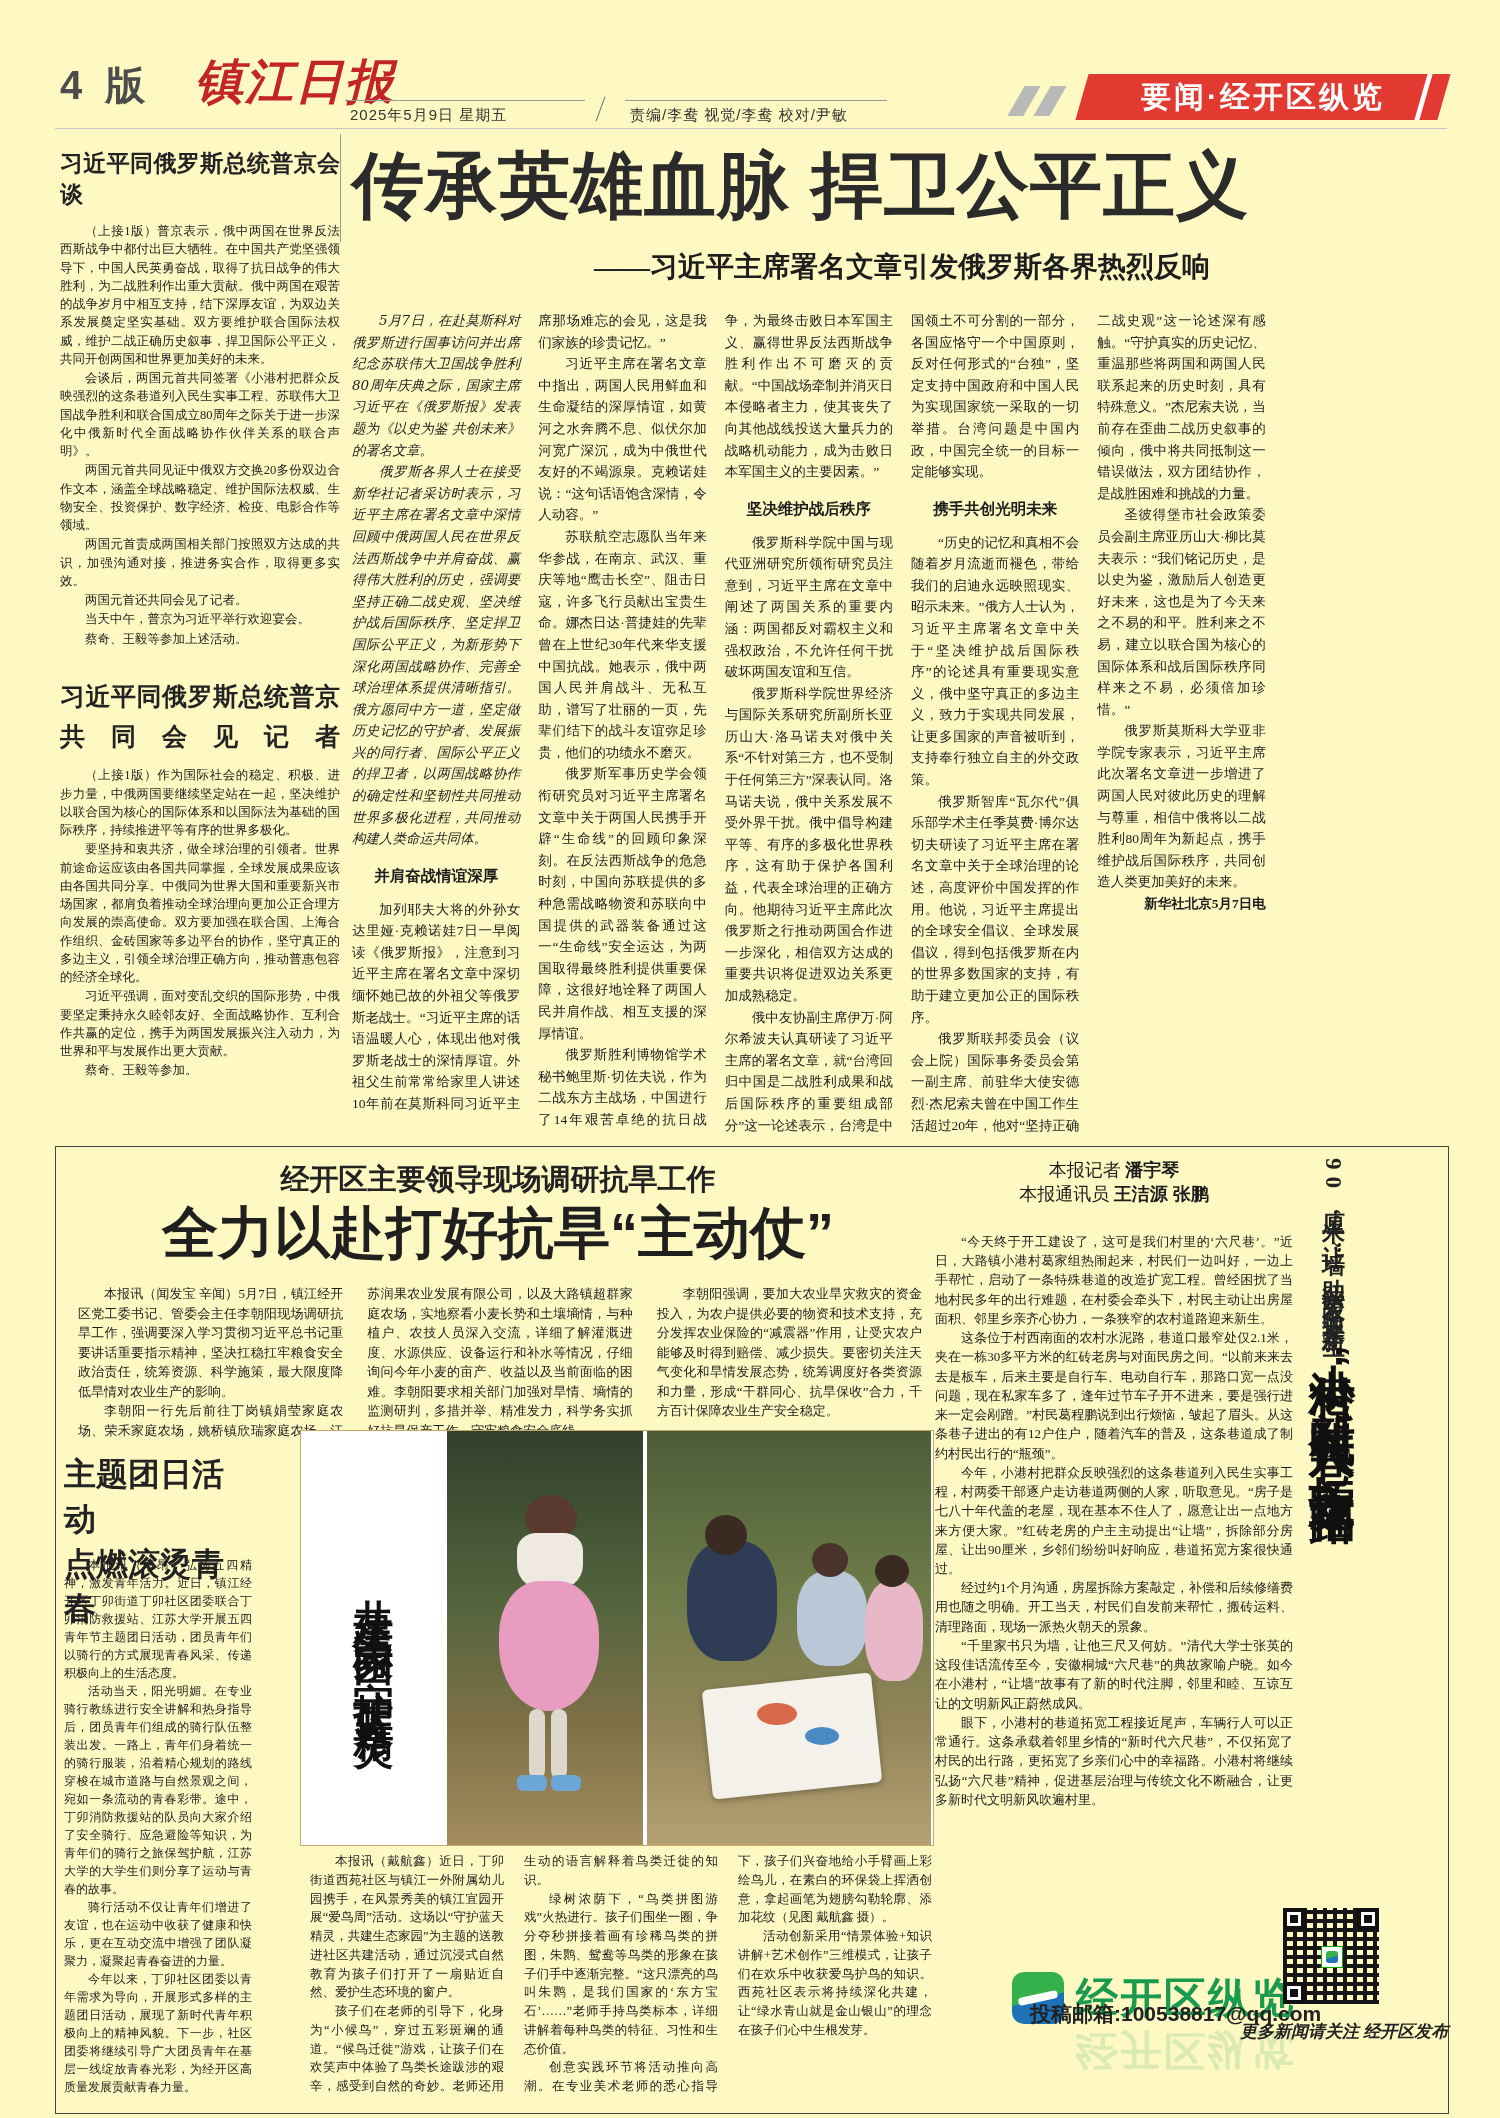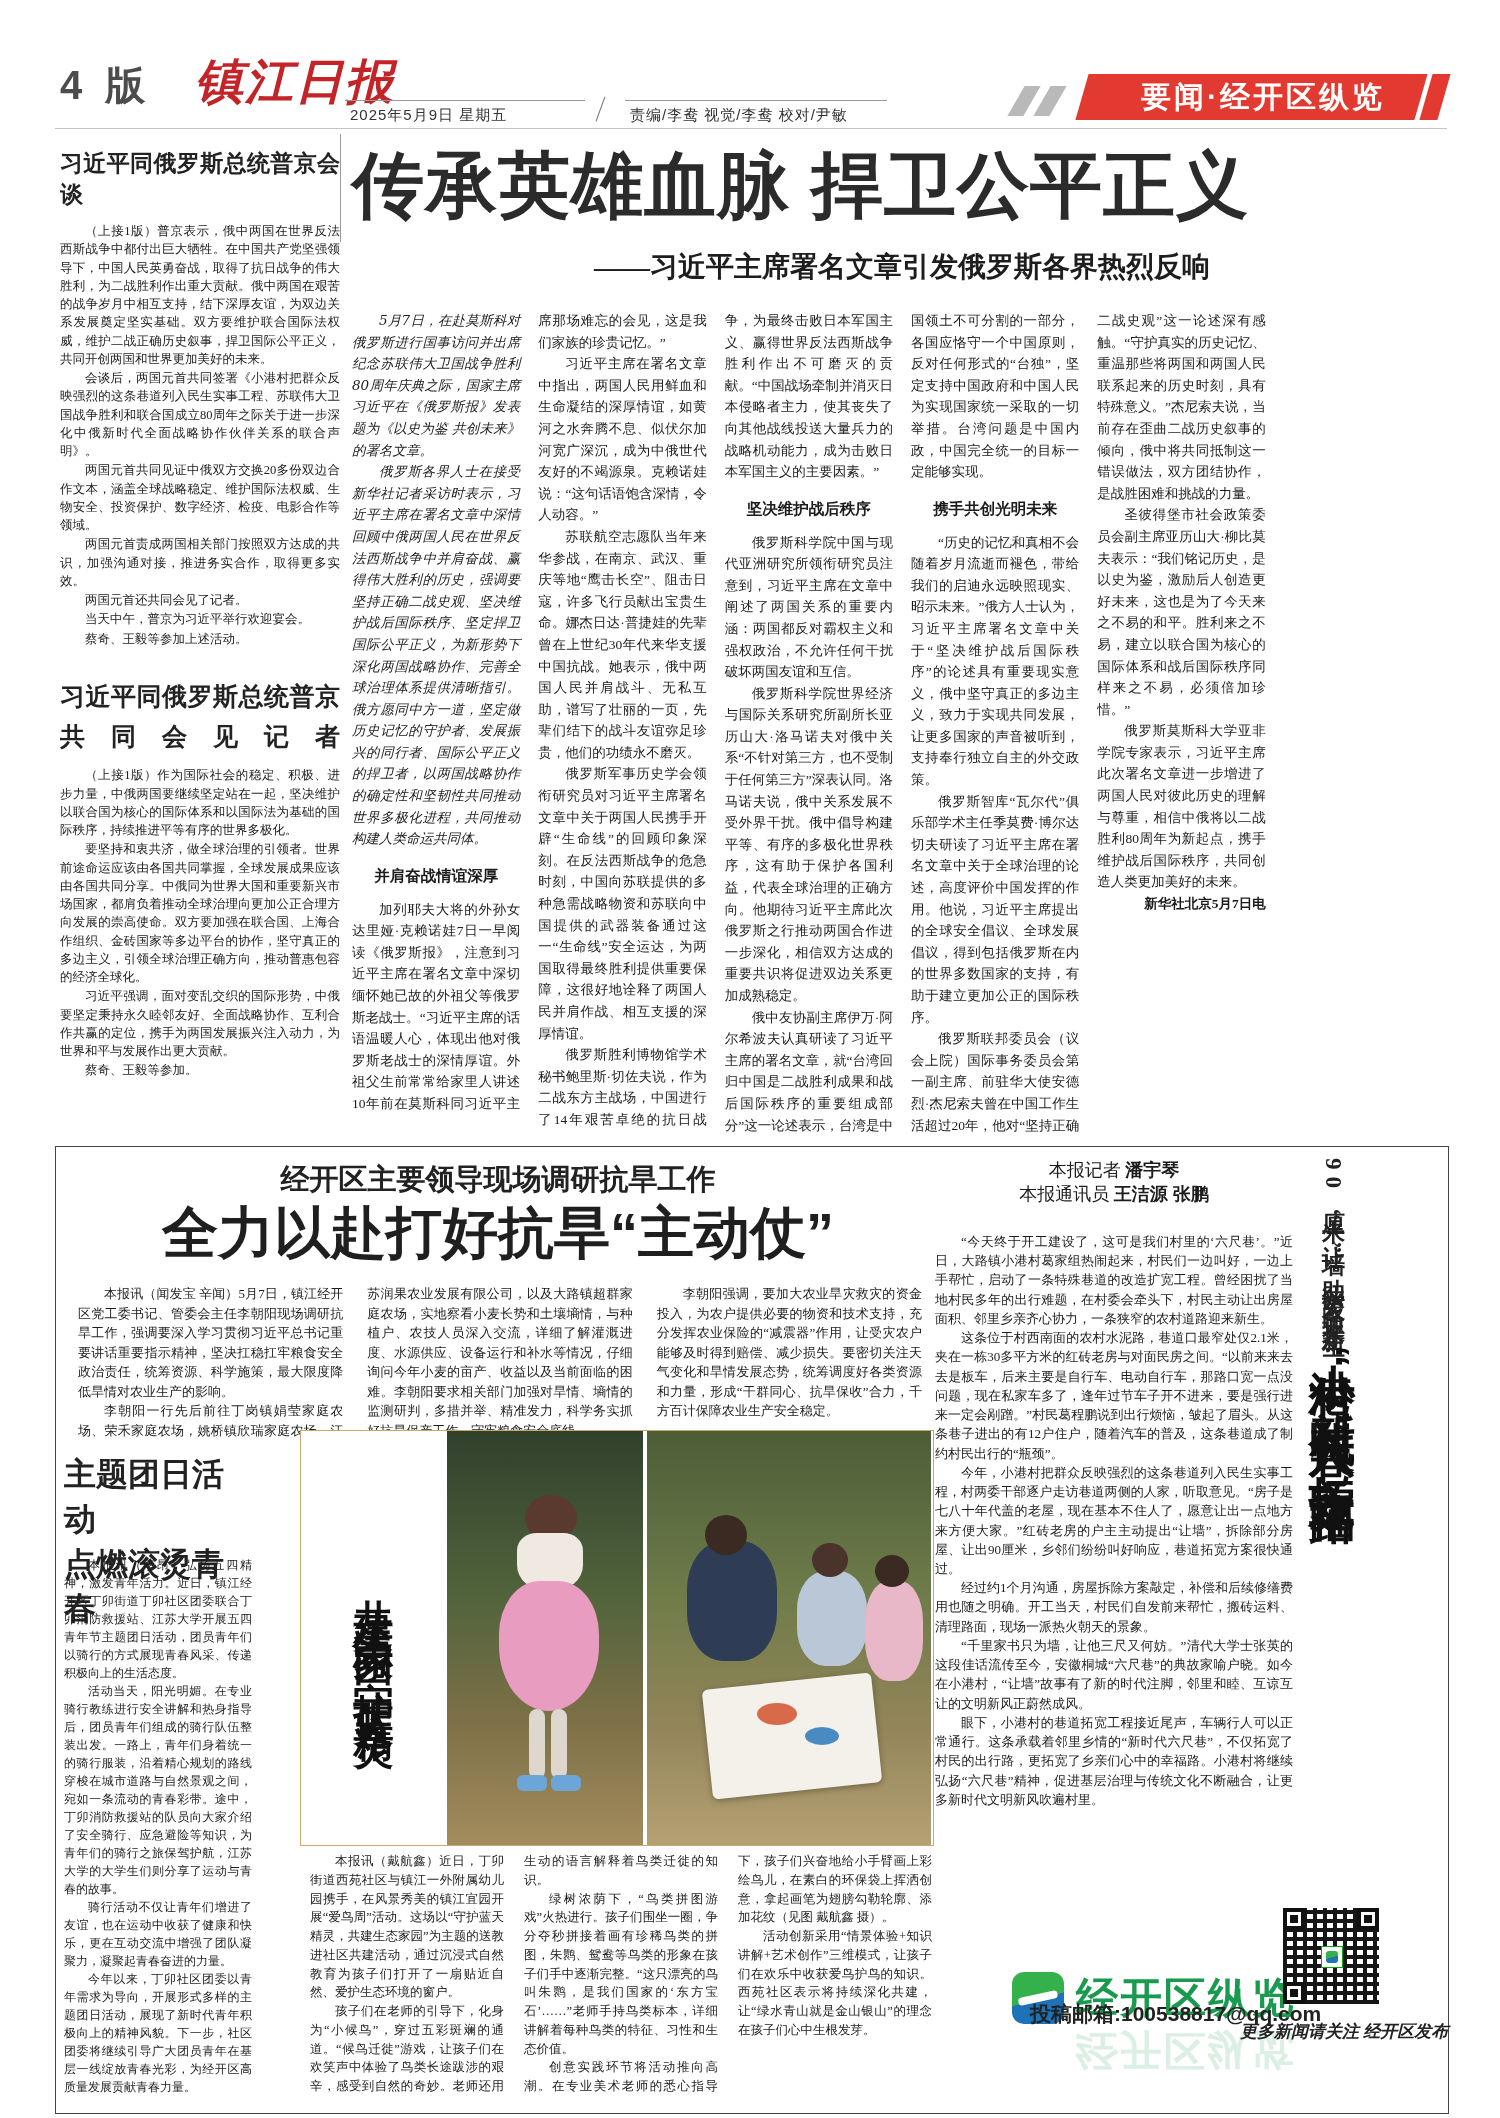--- a/index.html
+++ b/index.html
@@ -1,16 +1,16 @@
 <!DOCTYPE html>
 <html><head>
 <meta charset="utf-8">
 <style>
   html,body{margin:0;padding:0;background:#e8e8e8;}
-  #page{position:relative;width:1500px;height:2118px;background:#ffffff;margin:0 auto;overflow:hidden;
+  #page{position:relative;width:1500px;height:2118px;background:#fef9c3;margin:0 auto;overflow:hidden;
         font-family:"Liberation Serif",serif;color:#1c1c1c;}
   .abs{position:absolute;}
   p{margin:0;text-indent:2em;text-align:justify;}
   
   .pagenum{left:60px;top:58px;font-size:40px;color:#4c4c4c;font-weight:600;letter-spacing:6px;font-family:"Liberation Sans",sans-serif;}
   .mastlogo{left:195px;top:50px;font-size:48px;color:#c32428;font-weight:700;font-style:italic;letter-spacing:2px;font-family:"DejaVu Serif",serif;}
   .mastline{height:1px;background:#9a9a9a;}
   .mastmeta{font-size:15px;color:#333;letter-spacing:1px;font-family:"Liberation Sans",sans-serif;}
   .slashbar{width:16px;height:30px;background:#b9b9b9;transform:skewX(-30deg);}
   .banner{left:1082px;top:74px;width:362px;height:46px;background:#e23a30;transform:skewX(-16deg);}

